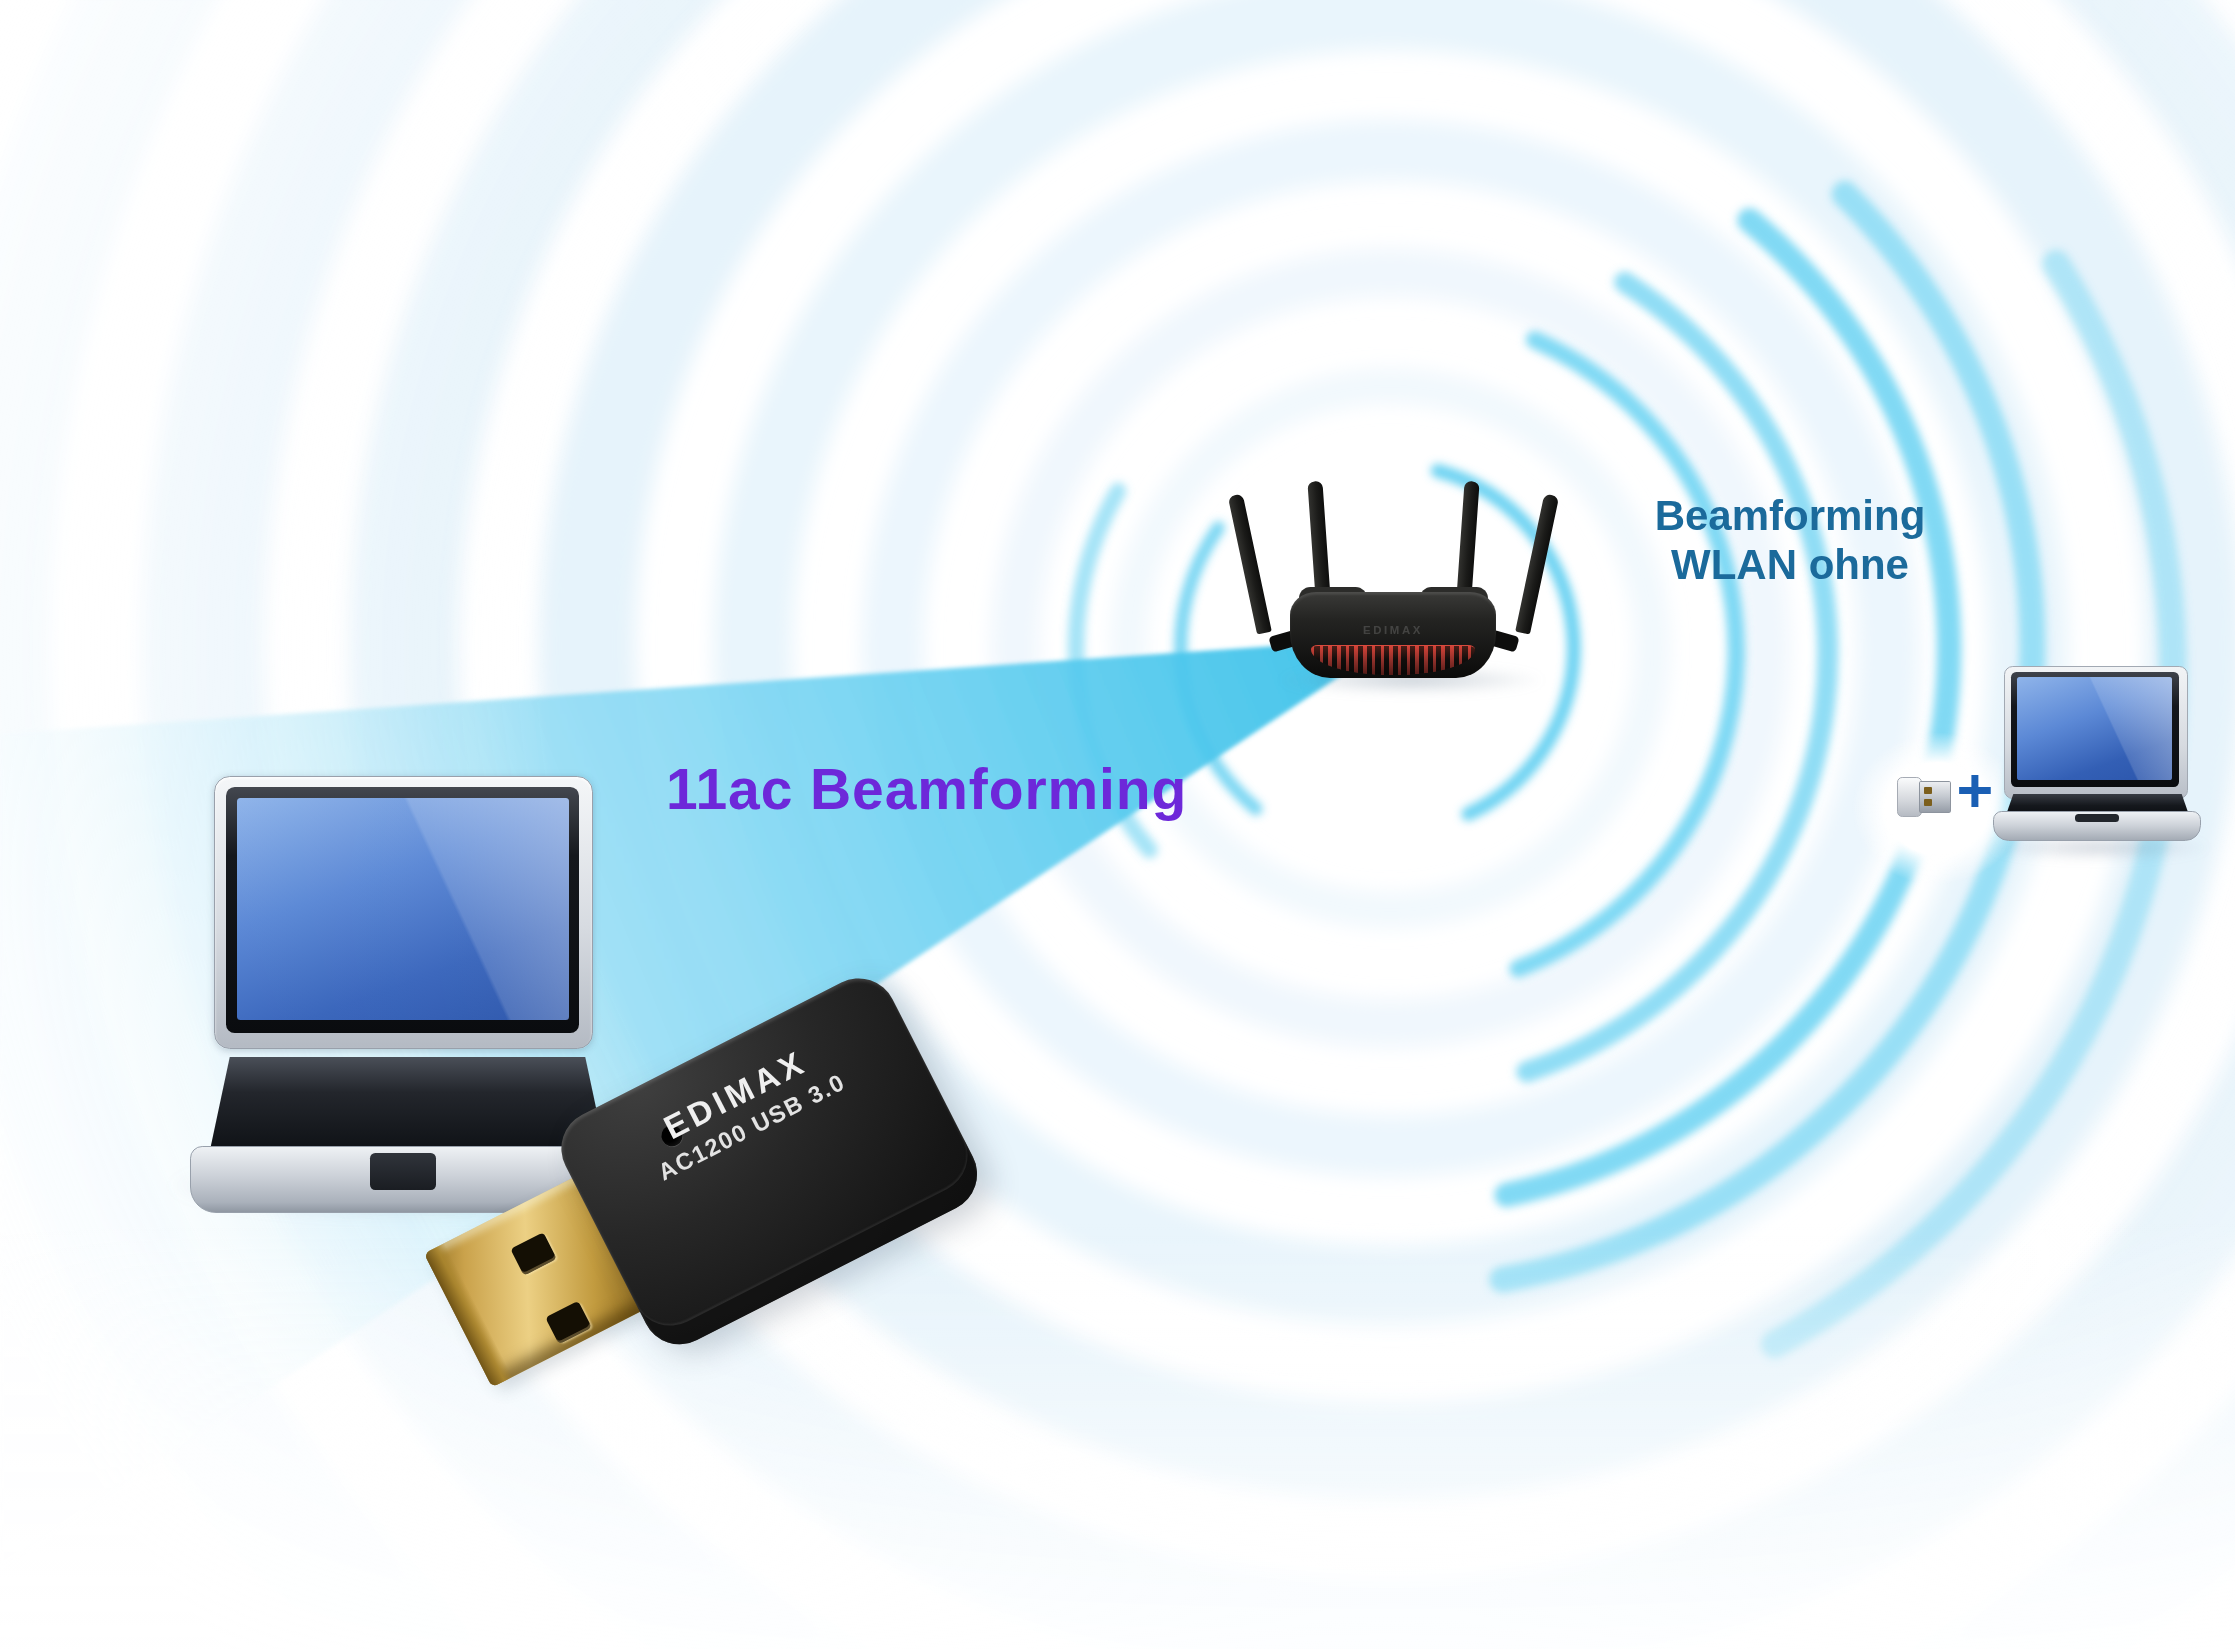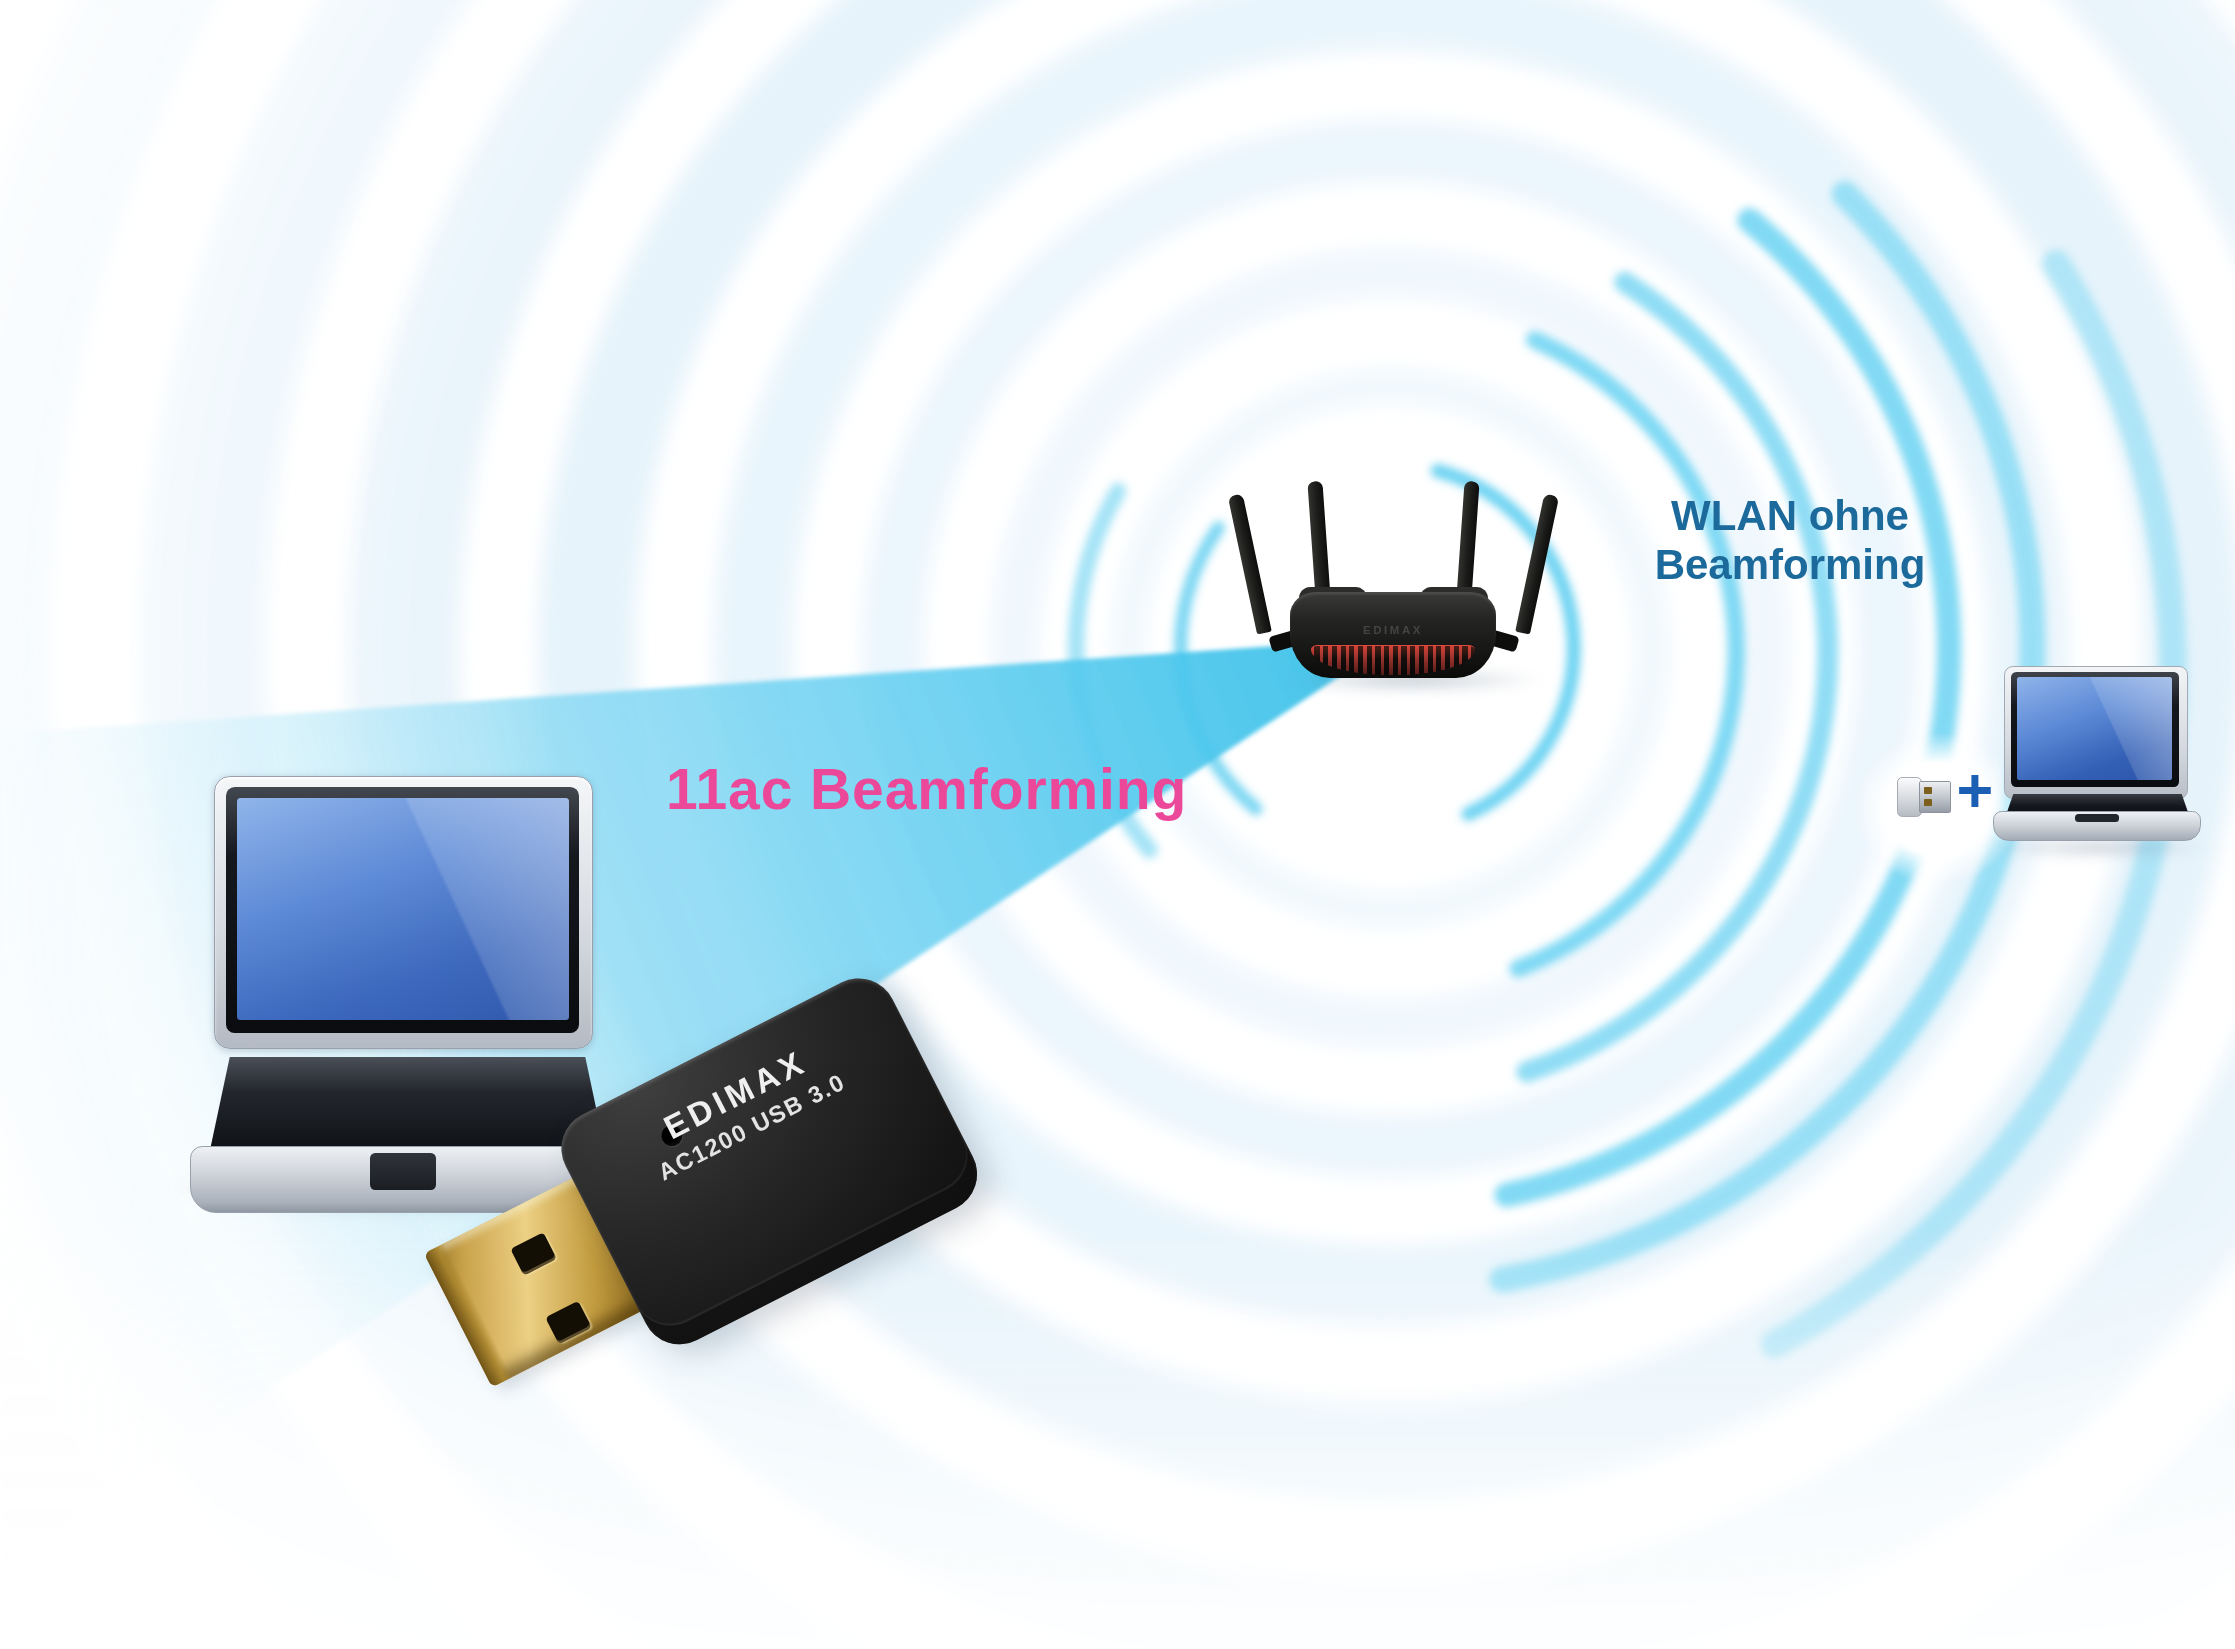--- a/index.html
+++ b/index.html
@@ -4,21 +4,21 @@
 <style>
   html,body{margin:0;padding:0;background:#ffffff;}
   body{font-family:"Liberation Sans", sans-serif;}
   .canvas{position:relative;width:2236px;height:1650px;overflow:hidden;background:#ffffff;margin:0 auto;}
   .abs{position:absolute;}
 
   
   #ripples{position:absolute;left:0;top:0;width:2236px;height:1650px;z-index:1;}
 
   
-  .beam-label{left:666px;top:756px;font-size:57px;font-weight:bold;color:#ec4899;
+  .beam-label{left:666px;top:756px;font-size:57px;font-weight:bold;color:#6d28d9;
     letter-spacing:0.9px;z-index:5;white-space:nowrap;}
   .wlan-label{left:1611px;top:491px;width:358px;text-align:center;font-size:42px;
     font-weight:bold;color:#1b6a9b;line-height:1.17;z-index:5;}
 
   
   .router{left:1245px;top:476px;width:297px;height:227px;z-index:4;}
   .ant{position:absolute;width:15px;background:linear-gradient(90deg,#32322f 0%,#1b1b19 55%,#0e0e0d 100%);
     border-radius:7px 7px 2.6px 2.6px;transform-origin:50% 100%;}
   .ant.a1{left:12.2px;top:15.7px;height:141px;transform:rotate(-12deg);}
   .ant.a2{left:73px;top:5.2px;height:152px;transform:rotate(-4deg);}
@@ -184,22 +184,22 @@
 
     <polygon filter="url(#bBeam)" points="1600,730 0,840 0,1795" fill="url(#beamG)"></polygon>
 
     <rect x="0" y="0" width="2560" height="1889" fill="url(#fadeR)"></rect>
     <rect x="0" y="1400" width="2560" height="489" fill="url(#fadeB)"></rect>
   </svg>
 
   <div class="abs beam-label">11ac Beamforming</div>
 
   <div class="abs wlan-label">
+    <div>Beamforming</div>
     <div>WLAN ohne</div>
-    <div>Beamforming</div>
   </div>
 
   <div class="abs router">
     <div class="r-shadow"></div>
     <div class="ant a1"></div>
     <div class="ant a2"></div>
     <div class="ant a3"></div>
     <div class="ant a4"></div>
     <div class="nub l"></div>
     <div class="nub r"></div>

